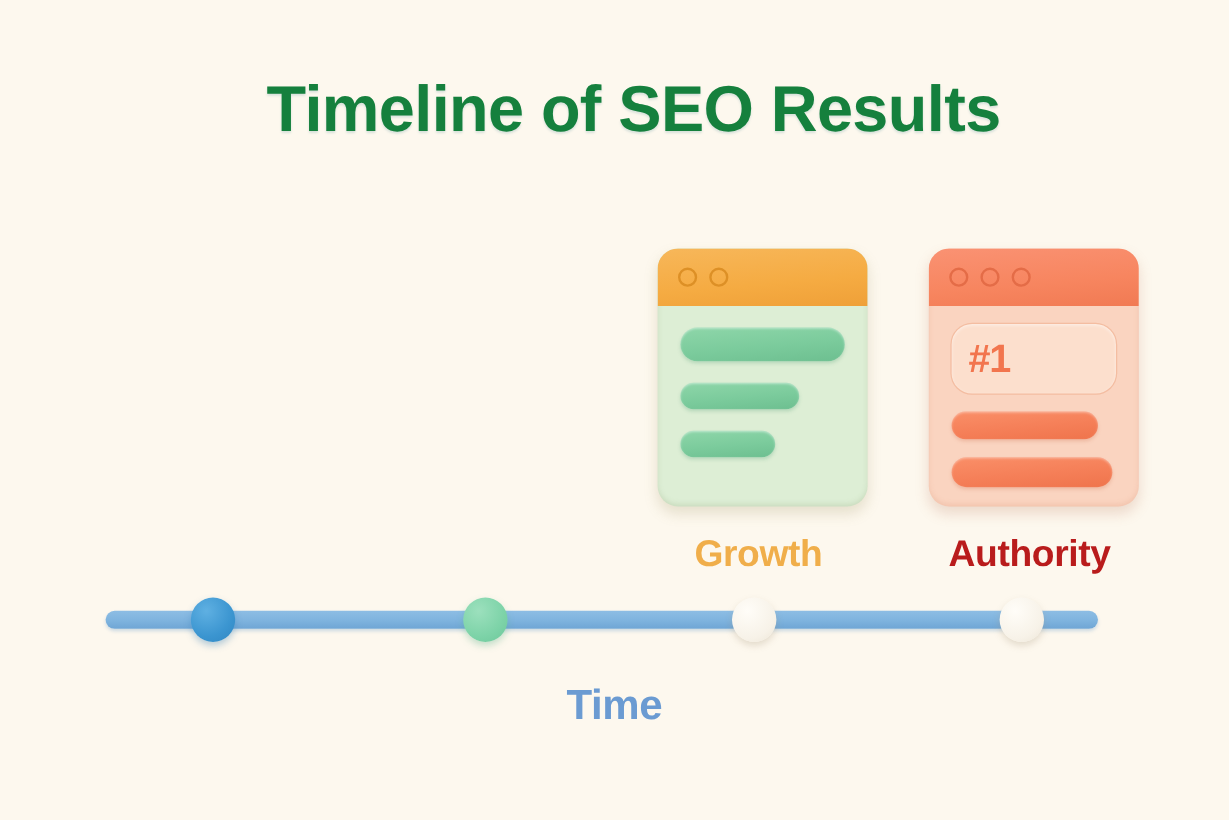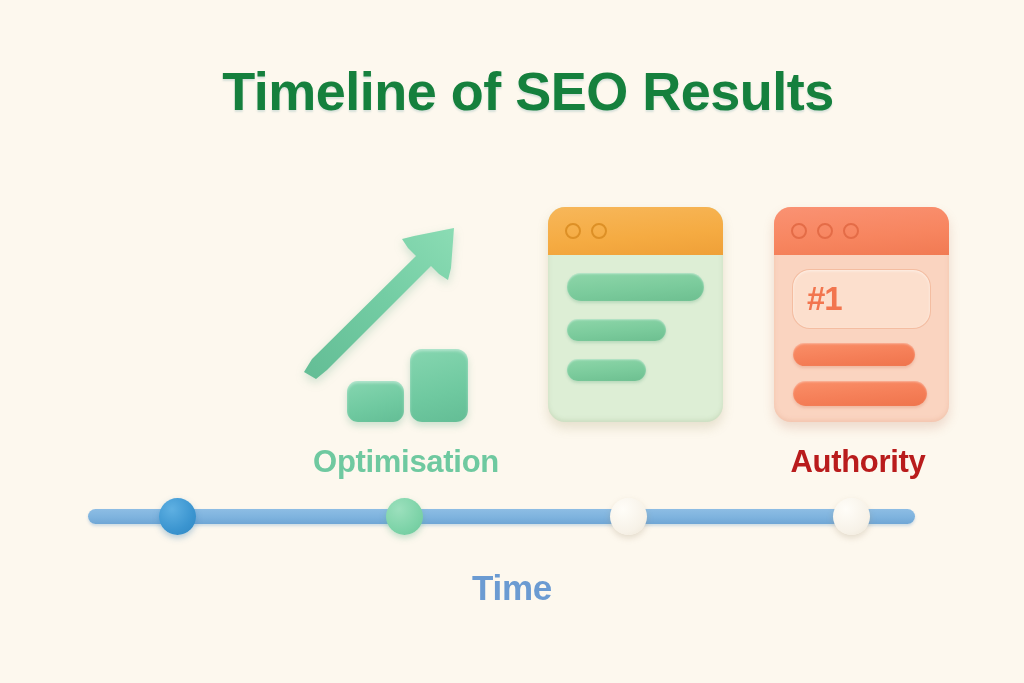--- a/index.html
+++ b/index.html
@@ -284,67 +284,36 @@
 </head>
 <body>
 
 <div class="canvas">
 
   <div class="title">Timeline of SEO Results</div>
 
   <div class="stages">
 
 
-    <div class="stage stage-1">
-      <div class="icon-area">
-        <div class="optimisation-icon">
-          <svg class="opt-svg" width="224" height="210" viewBox="0 0 224 210">
-            <defs>
-              <linearGradient id="arrowGrad" x1="0" y1="1" x2="1" y2="0">
-                <stop offset="0%" stop-color="#63bd95"></stop>
-                <stop offset="55%" stop-color="#74cda4"></stop>
-                <stop offset="100%" stop-color="#8bdcb4"></stop>
-              </linearGradient>
-            </defs>
-            <path d="M 10 160
-                     L 18 147
-                     L 122 44
-                     L 114 36
-                     L 108 27
-                     L 120 24
-                     L 160 16
-                     L 157 56
-                     L 154 68
-                     L 145 62
-                     L 137 54
-                     L 33 158
-                     L 22 167
-                     Z" fill="url(#arrowGrad)" stroke="none" stroke-linejoin="round" style="filter: drop-shadow(0 4px 5px rgba(70,160,120,0.25));"></path>
-          </svg>
-          <div class="opt-bar opt-bar-small"></div>
-          <div class="opt-bar opt-bar-large"></div>
-        </div>
-      </div>
-      <div class="stage-label label-optimisation">Optimisation</div>
-    </div>
 
     <div class="stage stage-2">
       <div class="icon-area">
         <div class="window-icon window-growth">
           <div class="titlebar titlebar-growth">
             <span class="dot-circle dot-growth"></span>
             <span class="dot-circle dot-growth"></span>
           </div>
           <div class="win-body">
             <div class="content-bar bar-green" style="top:18px; width:137px; height:28px;"></div>
             <div class="content-bar bar-green" style="top:64px; width:99px; height:22px;"></div>
             <div class="content-bar bar-green" style="top:104px; width:79px; height:22px;"></div>
           </div>
         </div>
       </div>
+      <div class="stage-label label-growth">Growth</div>
     </div>
 
     <div class="stage stage-3">
       <div class="icon-area">
         <div class="window-icon window-authority">
           <div class="titlebar titlebar-authority">
             <span class="dot-circle dot-authority"></span>
             <span class="dot-circle dot-authority"></span>
             <span class="dot-circle dot-authority"></span>
           </div>

